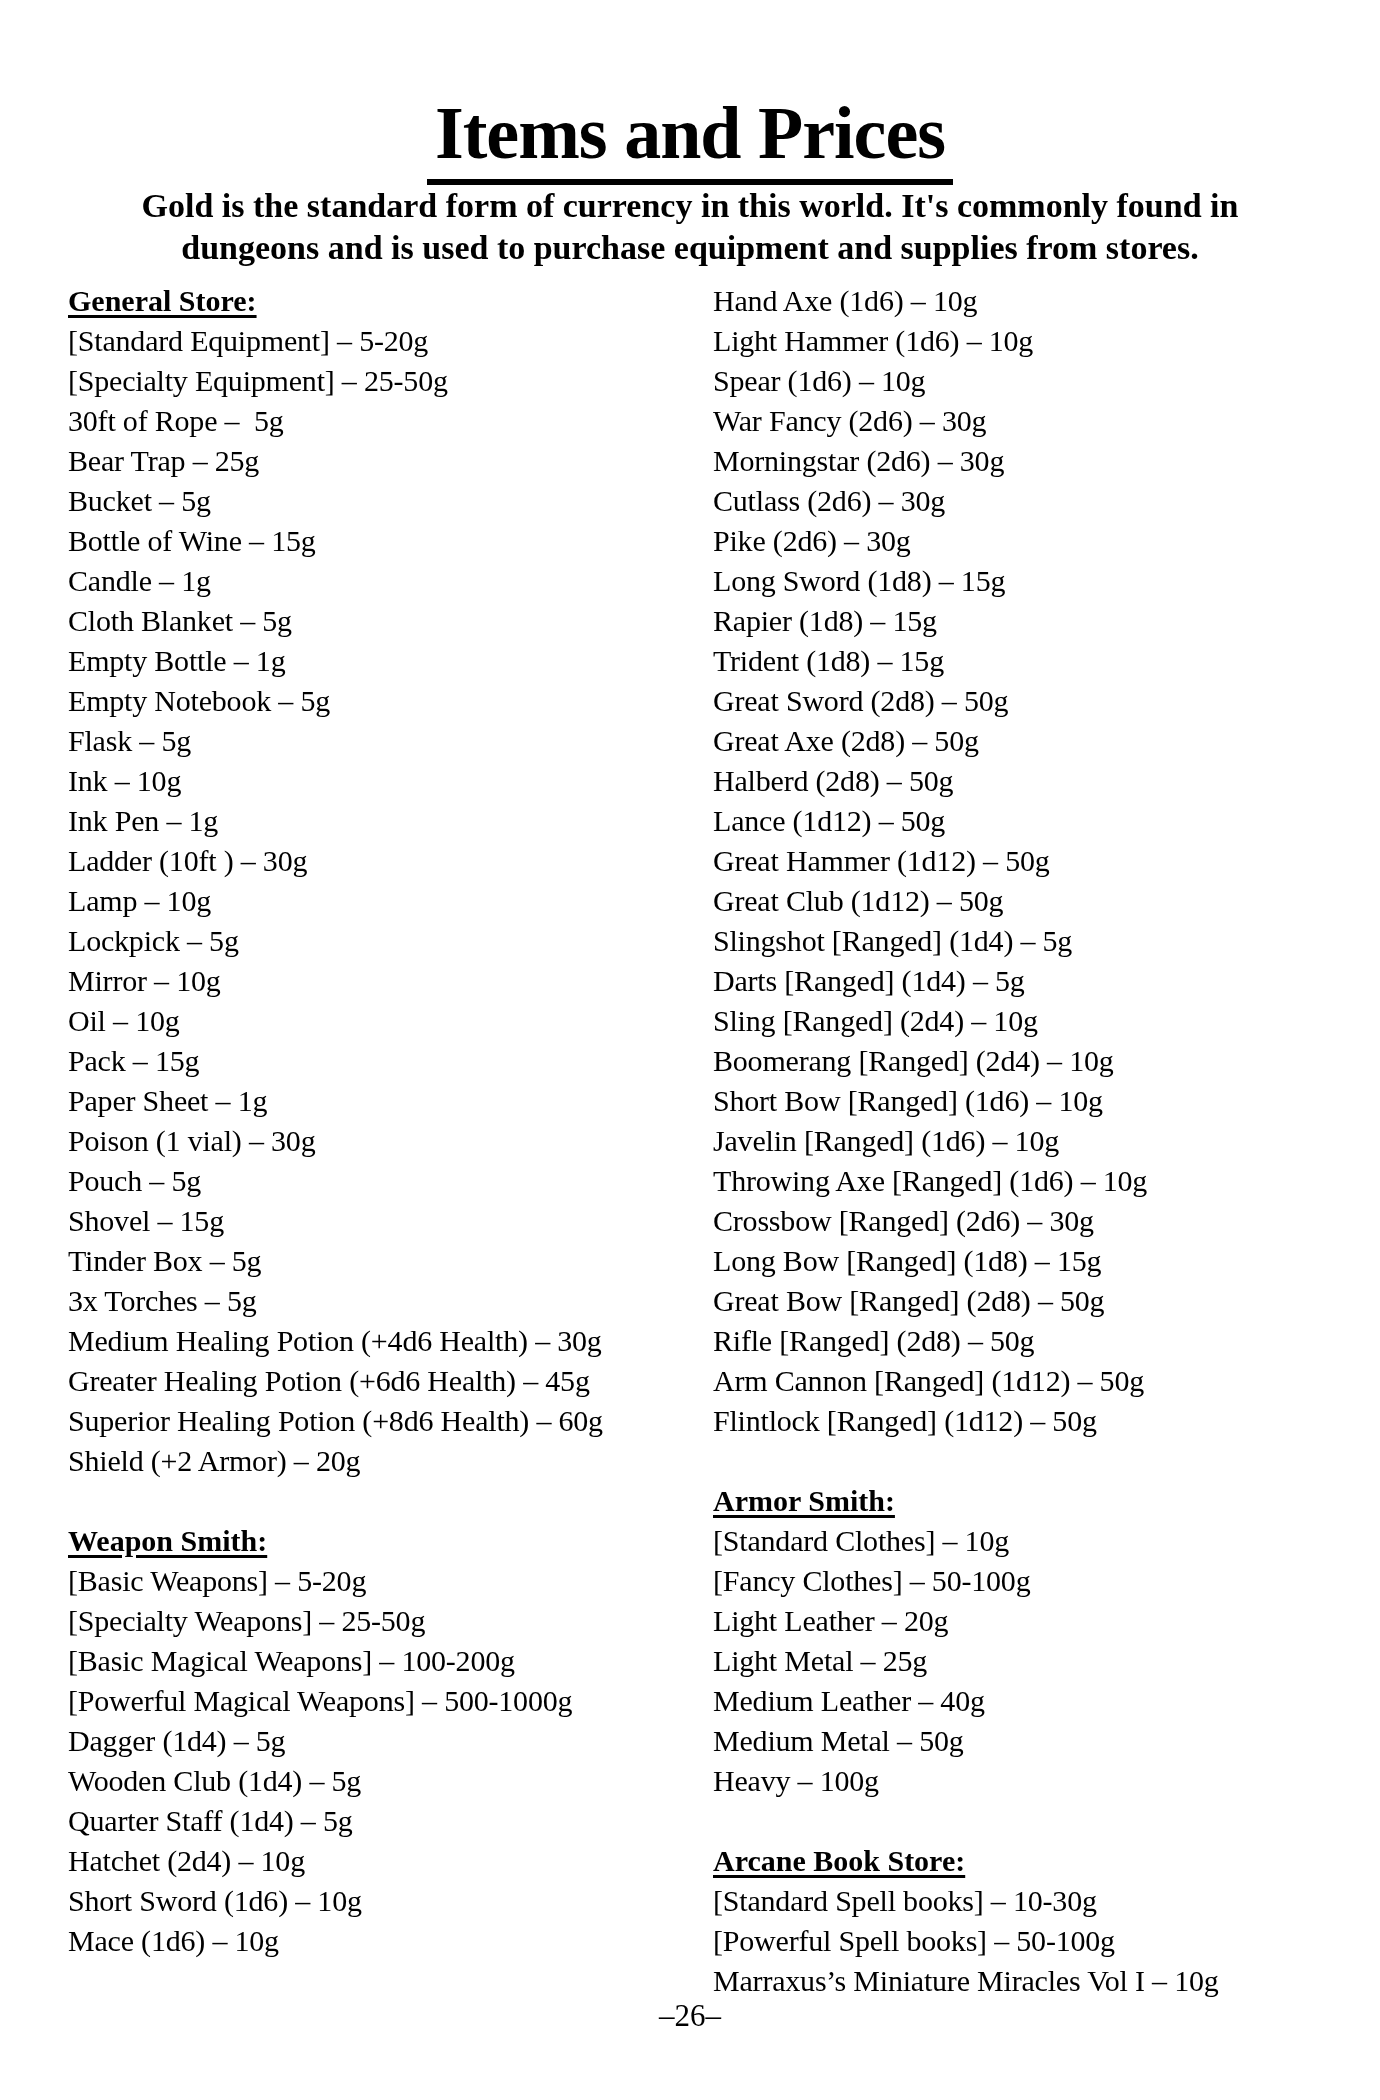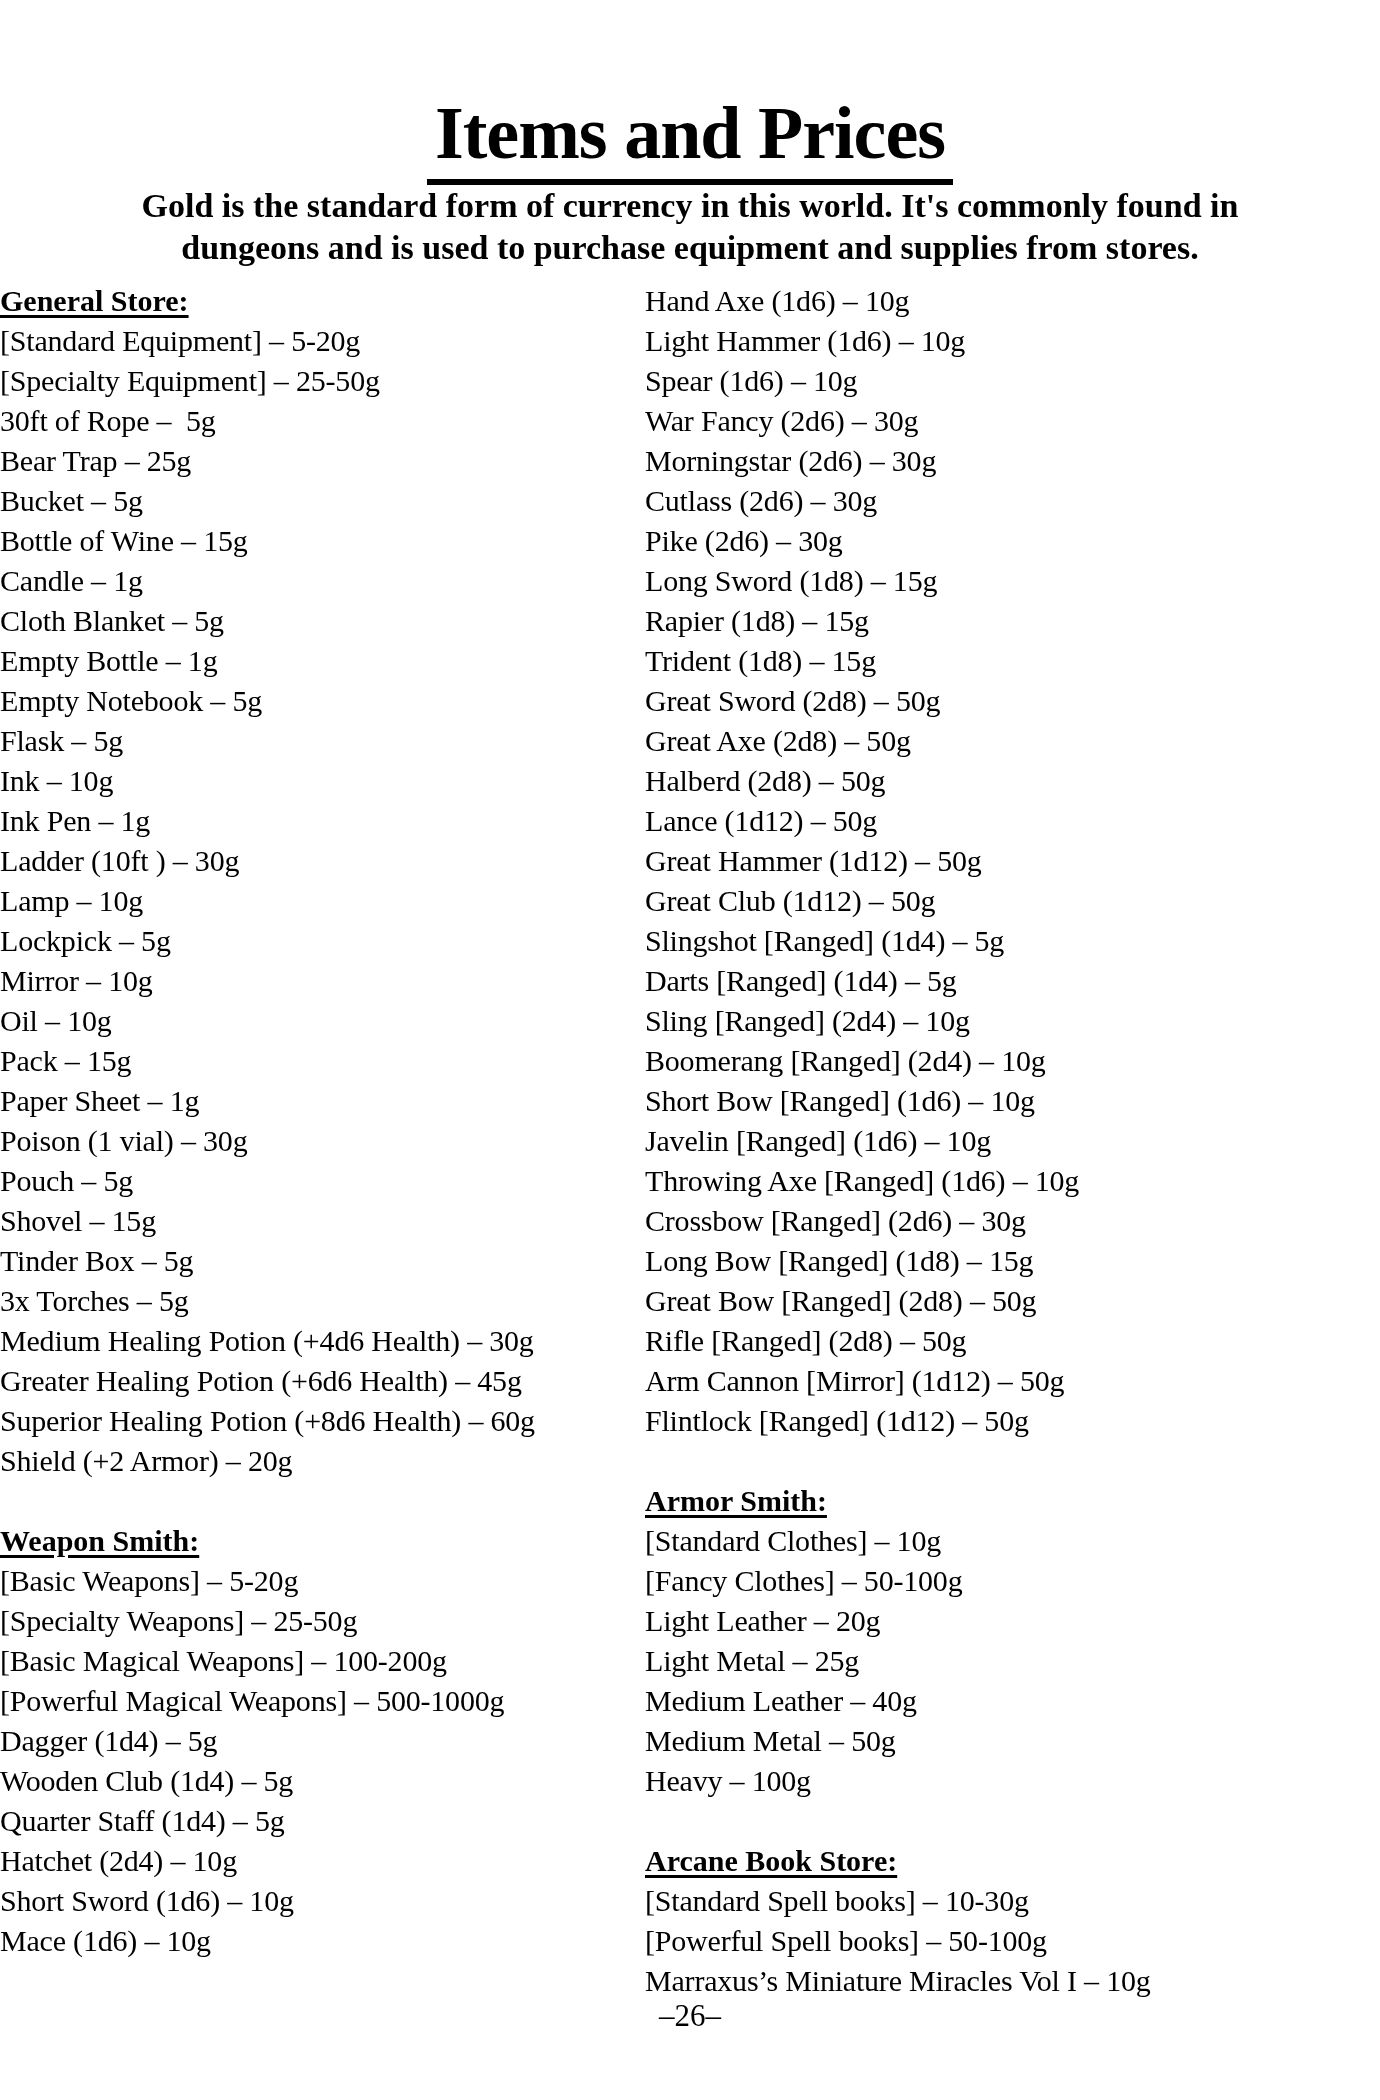--- a/index.html
+++ b/index.html
@@ -25,20 +25,21 @@
   }
   .intro { }
   .intro-line {
     font-size: 34px;
     font-weight: bold;
     line-height: 42px;
     white-space: pre;
   }
   .content {
     display: flex;
+    margin-left: 68px;
     margin-top: 12px;
   }
   .col-left { width: 645px; flex: none; }
   .col-right { flex: 1; min-width: 0; }
   .store-section.gap { margin-top: 40px; }
   .store-heading {
     margin: 0;
     font-size: 30px;
     font-weight: bold;
     line-height: 40px;
@@ -144,21 +145,21 @@
         <div class="item-line">Darts [Ranged] (1d4) – 5g</div>
         <div class="item-line">Sling [Ranged] (2d4) – 10g</div>
         <div class="item-line">Boomerang [Ranged] (2d4) – 10g</div>
         <div class="item-line">Short Bow [Ranged] (1d6) – 10g</div>
         <div class="item-line">Javelin [Ranged] (1d6) – 10g</div>
         <div class="item-line">Throwing Axe [Ranged] (1d6) – 10g</div>
         <div class="item-line">Crossbow [Ranged] (2d6) – 30g</div>
         <div class="item-line">Long Bow [Ranged] (1d8) – 15g</div>
         <div class="item-line">Great Bow [Ranged] (2d8) – 50g</div>
         <div class="item-line">Rifle [Ranged] (2d8) – 50g</div>
-        <div class="item-line">Arm Cannon [Mirror] (1d12) – 50g</div>
+        <div class="item-line">Arm Cannon [Ranged] (1d12) – 50g</div>
         <div class="item-line">Flintlock [Ranged] (1d12) – 50g</div>
       </section>
       <section class="store-section gap">
         <h2 class="store-heading">Armor Smith:</h2>
         <div class="item-line">[Standard Clothes] – 10g</div>
         <div class="item-line">[Fancy Clothes] – 50-100g</div>
         <div class="item-line">Light Leather – 20g</div>
         <div class="item-line">Light Metal – 25g</div>
         <div class="item-line">Medium Leather – 40g</div>
         <div class="item-line">Medium Metal – 50g</div>

